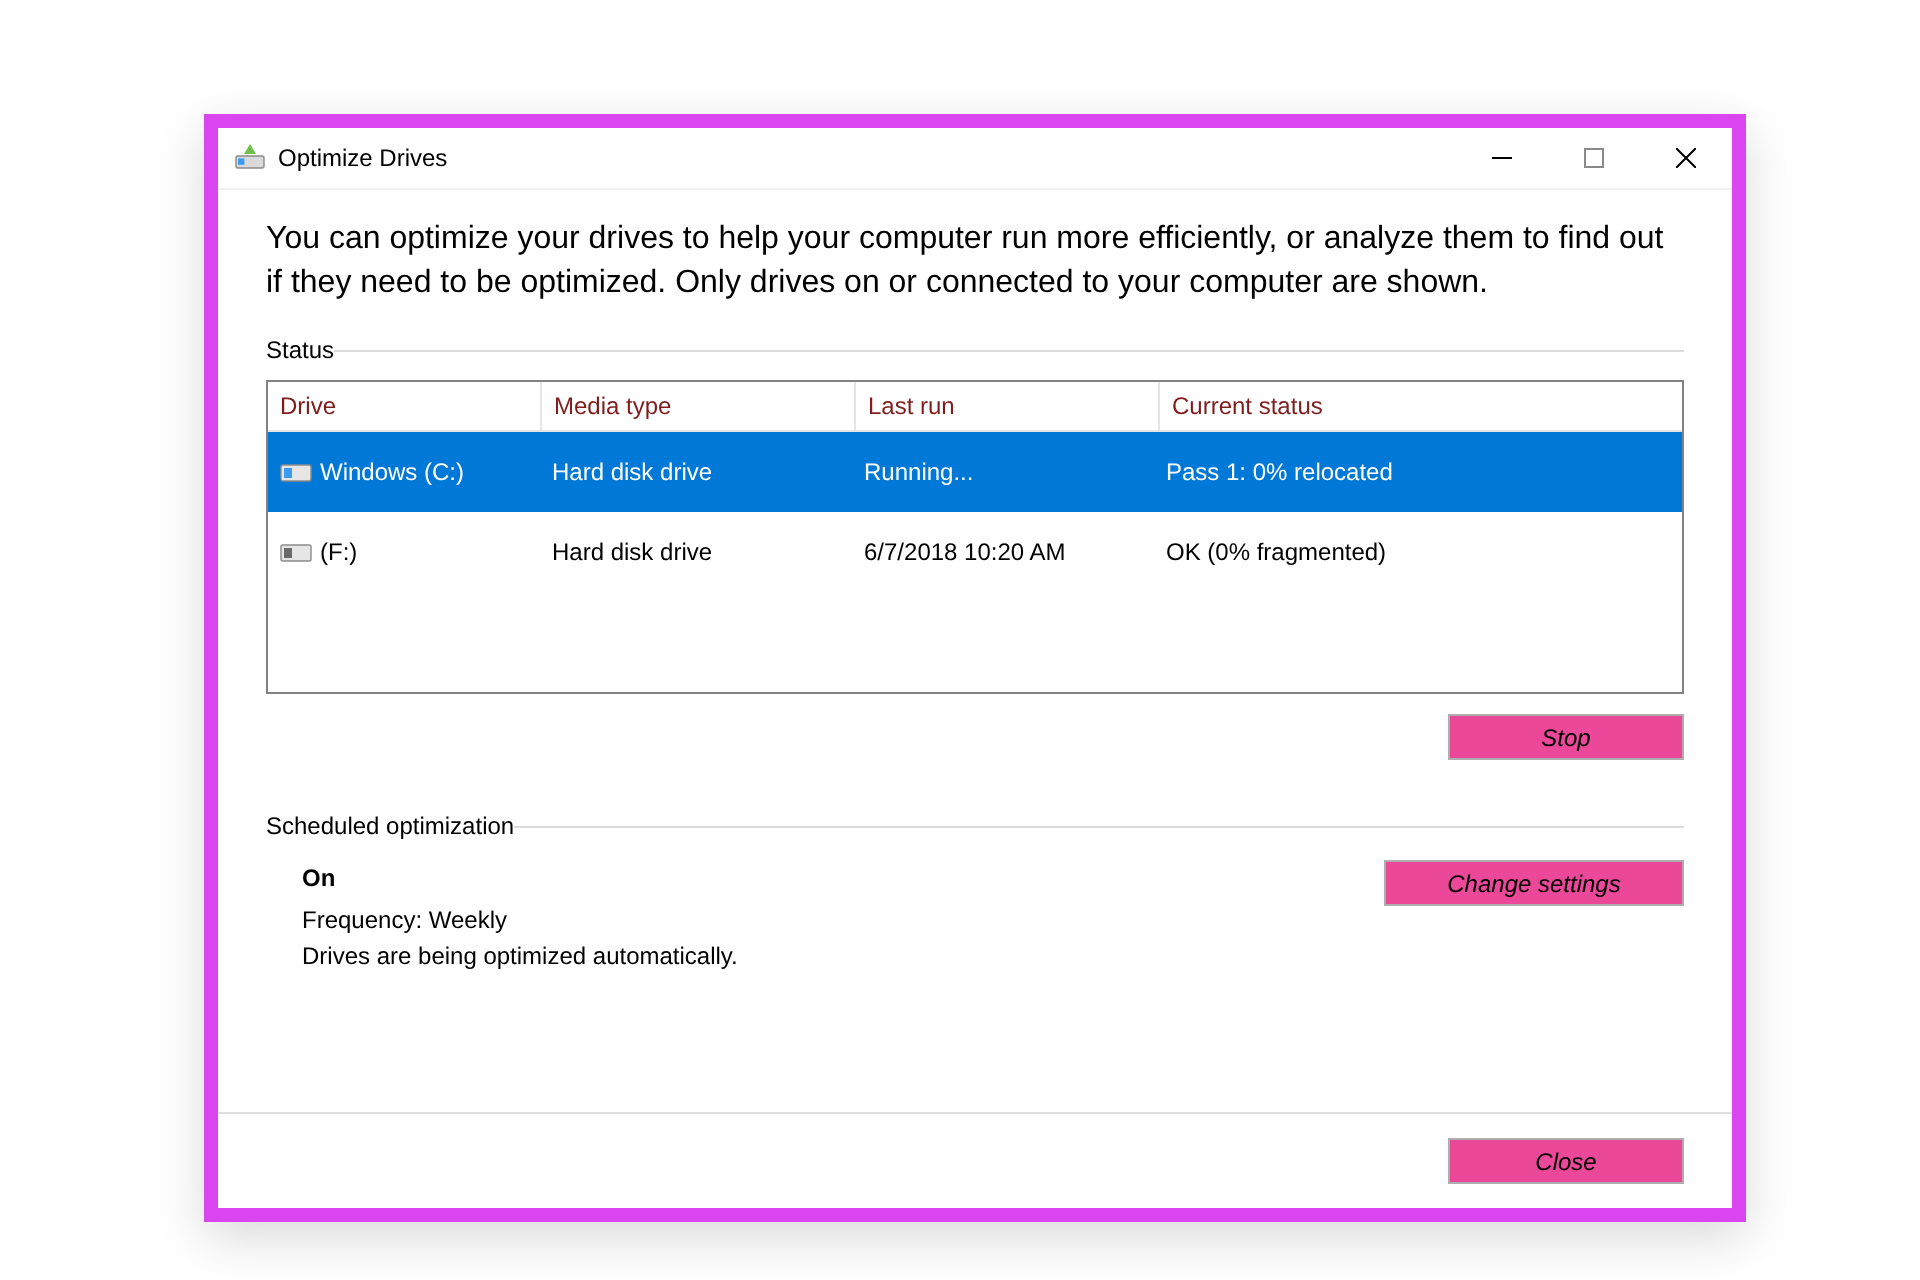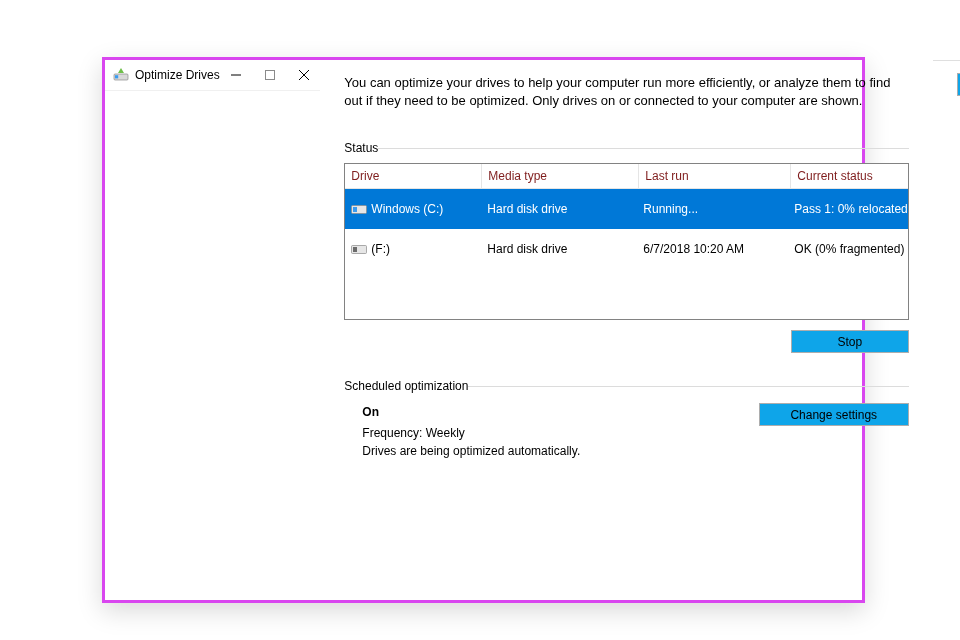--- a/index.html
+++ b/index.html
@@ -11,25 +11,25 @@
     font-family: "Segoe UI", Tahoma, sans-serif;
     font-size: 12px;
     color: #000;
   }
   .window {
     position: absolute;
     left: 102px;
     top: 57px;
     width: 757px;
     height: 540px;
-    border: 3px solid #d946ef;
+    border: 7px solid #d946ef;
     background: #ffffff;
     box-shadow: 0 8px 24px rgba(0,0,0,0.15);
     display: flex;
-    flex-direction: row;
+    flex-direction: column;
   }
   .titlebar {
     height: 30px;
     display: flex;
     align-items: center;
     background: #ffffff;
     border-bottom: 1px solid #f0f0f0;
   }
   .titlebar-icon {
     width: 16px;
@@ -58,23 +58,23 @@
   }
   .titlebar-btn.maximize { color: #999; }
 
   .content {
     padding: 14px 24px 12px 24px;
     flex: 1;
     display: flex;
     flex-direction: column;
   }
   .intro {
-    font-size: 13px;
+    font-size: 16px;
     line-height: 1.35;
-    margin-bottom: 32px;
+    margin-bottom: 16px;
   }
 
   .section-heading {
     display: flex;
     align-items: center;
     margin-bottom: 8px;
   }
   .section-heading .label {
     font-size: 12px;
     color: #000;
@@ -140,28 +140,29 @@
   .below-list {
     display: flex;
     justify-content: flex-end;
     margin-top: 10px;
     gap: 8px;
   }
   .btn {
     min-width: 118px;
     height: 23px;
     border: 1px solid #adadad;
-    background: #0ea5e9;
+    background: #ec4899;
     font-size: 12px;
     font-family: inherit;
     display: inline-flex;
     align-items: center;
     justify-content: center;
     padding: 0 10px;
     color: #000;
+    font-style: italic;
   }
 
   .sched-block {
     margin-top: 26px;
   }
   .sched-body {
     display: flex;
     align-items: flex-start;
     margin-top: 10px;
   }

